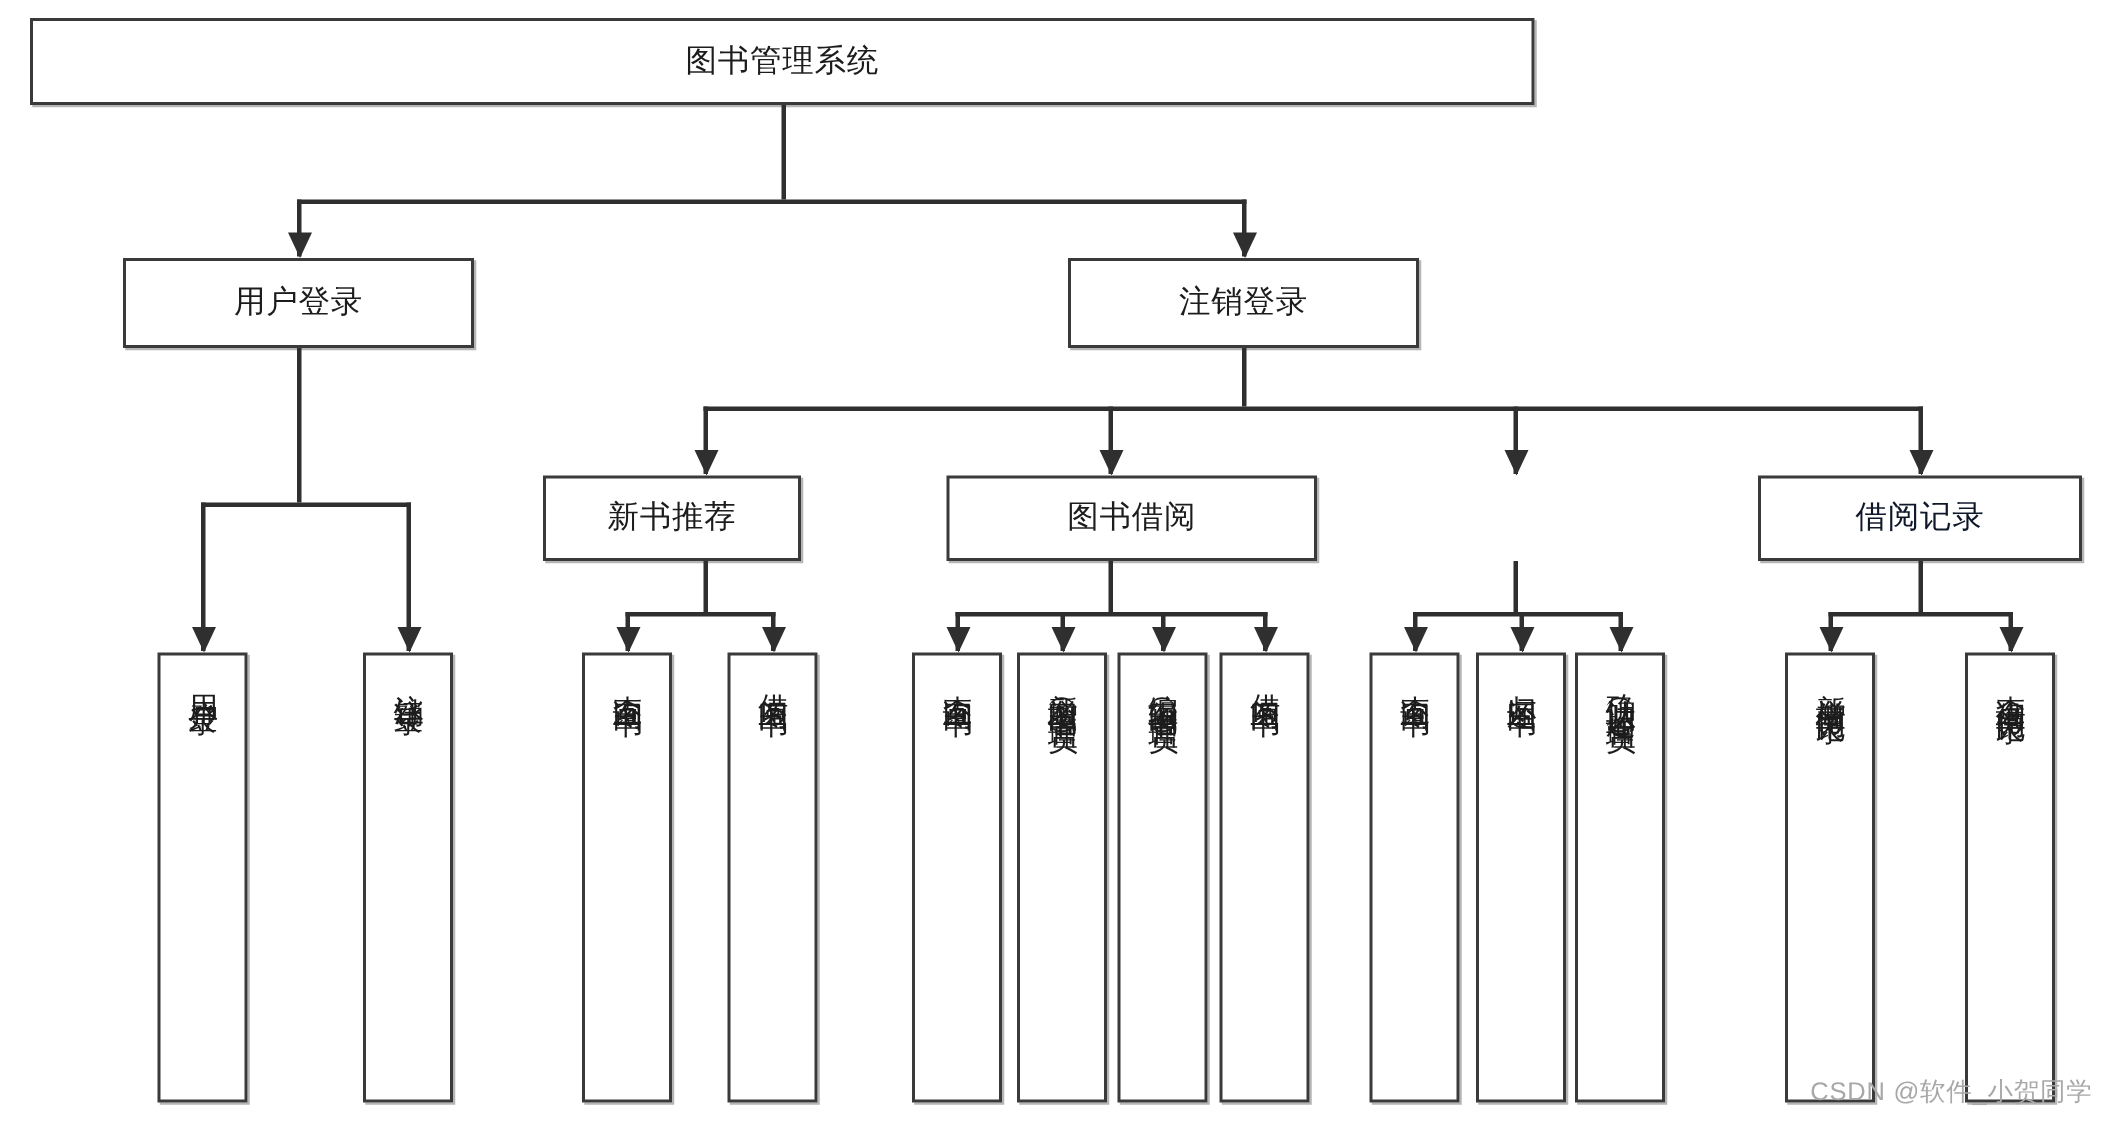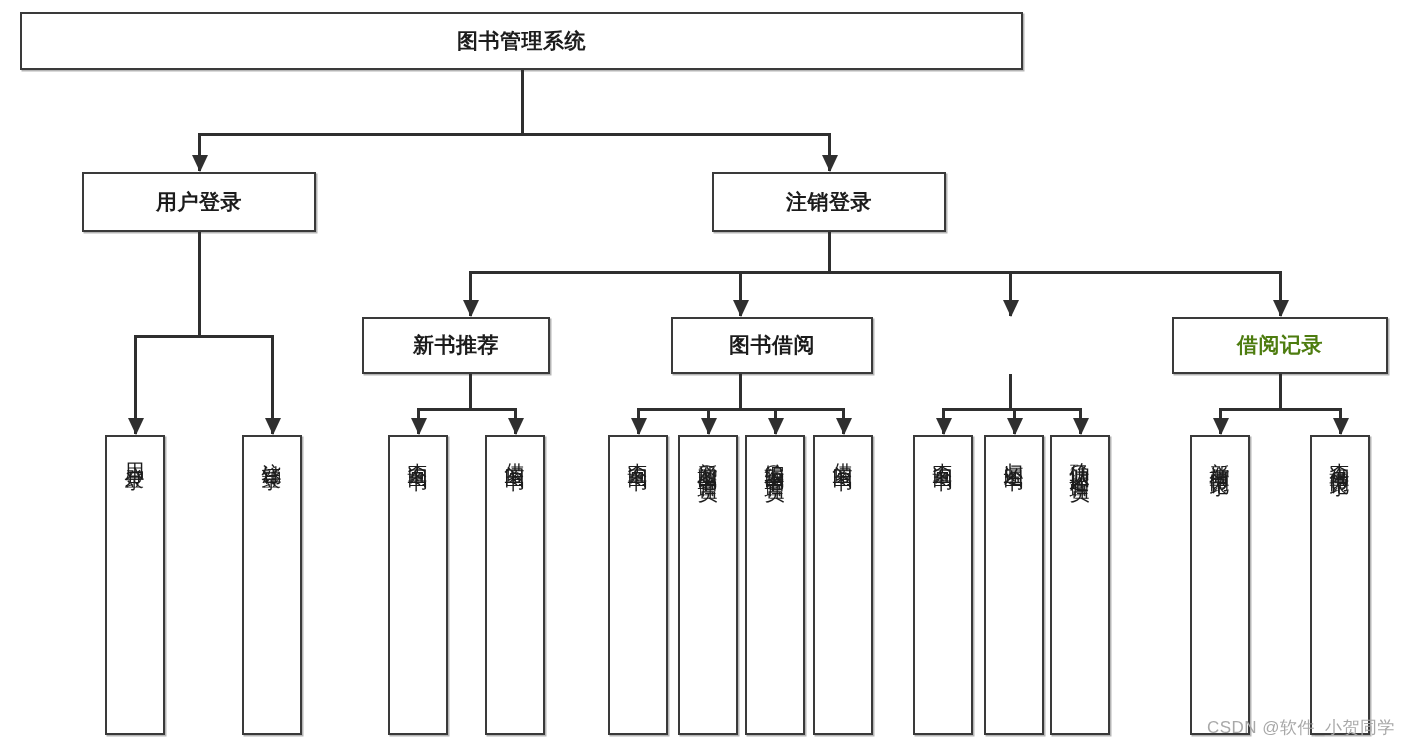--- a/index.html
+++ b/index.html
@@ -35,21 +35,20 @@
   .node-label {
     font-size: 21px;
     line-height: 1.18;
     letter-spacing: 0.5px;
     white-space: nowrap;
     text-align: center;
     color: #1c1c1c;
   }
   .node-box.horiz .node-label {
     writing-mode: horizontal-tb;
-    font-weight: bold;
   }
   .node-box.vert {
     align-items: flex-start;
     padding-top: 10px;
   }
   .node-box.vert .node-label {
     writing-mode: vertical-rl;
     text-orientation: upright;
     font-size: 20px;
     letter-spacing: 3px;
@@ -86,28 +85,28 @@
 <div id="canvas">
     <div class="node-box horiz" style="left: 20px; top: 12px; width: 1003px; height: 58px; border-color: rgb(58, 58, 58);">
       <span class="node-label" style="color: rgb(28, 28, 28);">图书管理系统</span>
     </div>
     <div class="node-box horiz" style="left: 82px; top: 172px; width: 234px; height: 60px; border-color: rgb(58, 58, 58);">
       <span class="node-label" style="color: rgb(28, 28, 28);">用户登录</span>
     </div>
     <div class="node-box horiz" style="left: 712px; top: 172px; width: 234px; height: 60px; border-color: rgb(58, 58, 58);">
       <span class="node-label" style="color: rgb(28, 28, 28);">注销登录</span>
     </div>
-    <div class="node-box horiz" style="left: 362px; top: 317px; width: 188px; height: 57px; border-color: rgb(58, 58, 58);">
+    <div class="node-box horiz" style="left: 362px; top: 317px; width: 172px; height: 57px; border-color: rgb(58, 58, 58);">
       <span class="node-label" style="color: rgb(28, 28, 28);">新书推荐</span>
     </div>
-    <div class="node-box horiz" style="left: 631px; top: 317px; width: 202px; height: 57px; border-color: rgb(58, 58, 58); margin-left: 40px;">
+    <div class="node-box horiz" style="left: 631px; top: 317px; width: 247px; height: 57px; border-color: rgb(58, 58, 58);">
       <span class="node-label" style="color: rgb(28, 28, 28);">图书借阅</span>
     </div>
     <div class="node-box horiz" style="left: 1172px; top: 317px; width: 216px; height: 57px; border-color: rgb(58, 58, 58);">
-      <span class="node-label" style="color: #4d7c0f; text-align: right;">借阅记录</span>
+      <span class="node-label" style="color: #0f172a; text-align: right;">借阅记录</span>
     </div>
     <div class="node-box vert" style="left: 105px; top: 435px; width: 60px; height: 300px; border-color: rgb(58, 58, 58);">
       <span class="node-label" style="color: rgb(28, 28, 28);">用户登录</span>
     </div>
     <div class="node-box vert" style="left: 242px; top: 435px; width: 60px; height: 300px; border-color: rgb(58, 58, 58);">
       <span class="node-label" style="color: rgb(28, 28, 28);">注销登录</span>
     </div>
     <div class="node-box vert" style="left: 388px; top: 435px; width: 60px; height: 300px; border-color: rgb(58, 58, 58);">
       <span class="node-label" style="color: rgb(28, 28, 28);">查询图书</span>
     </div>

